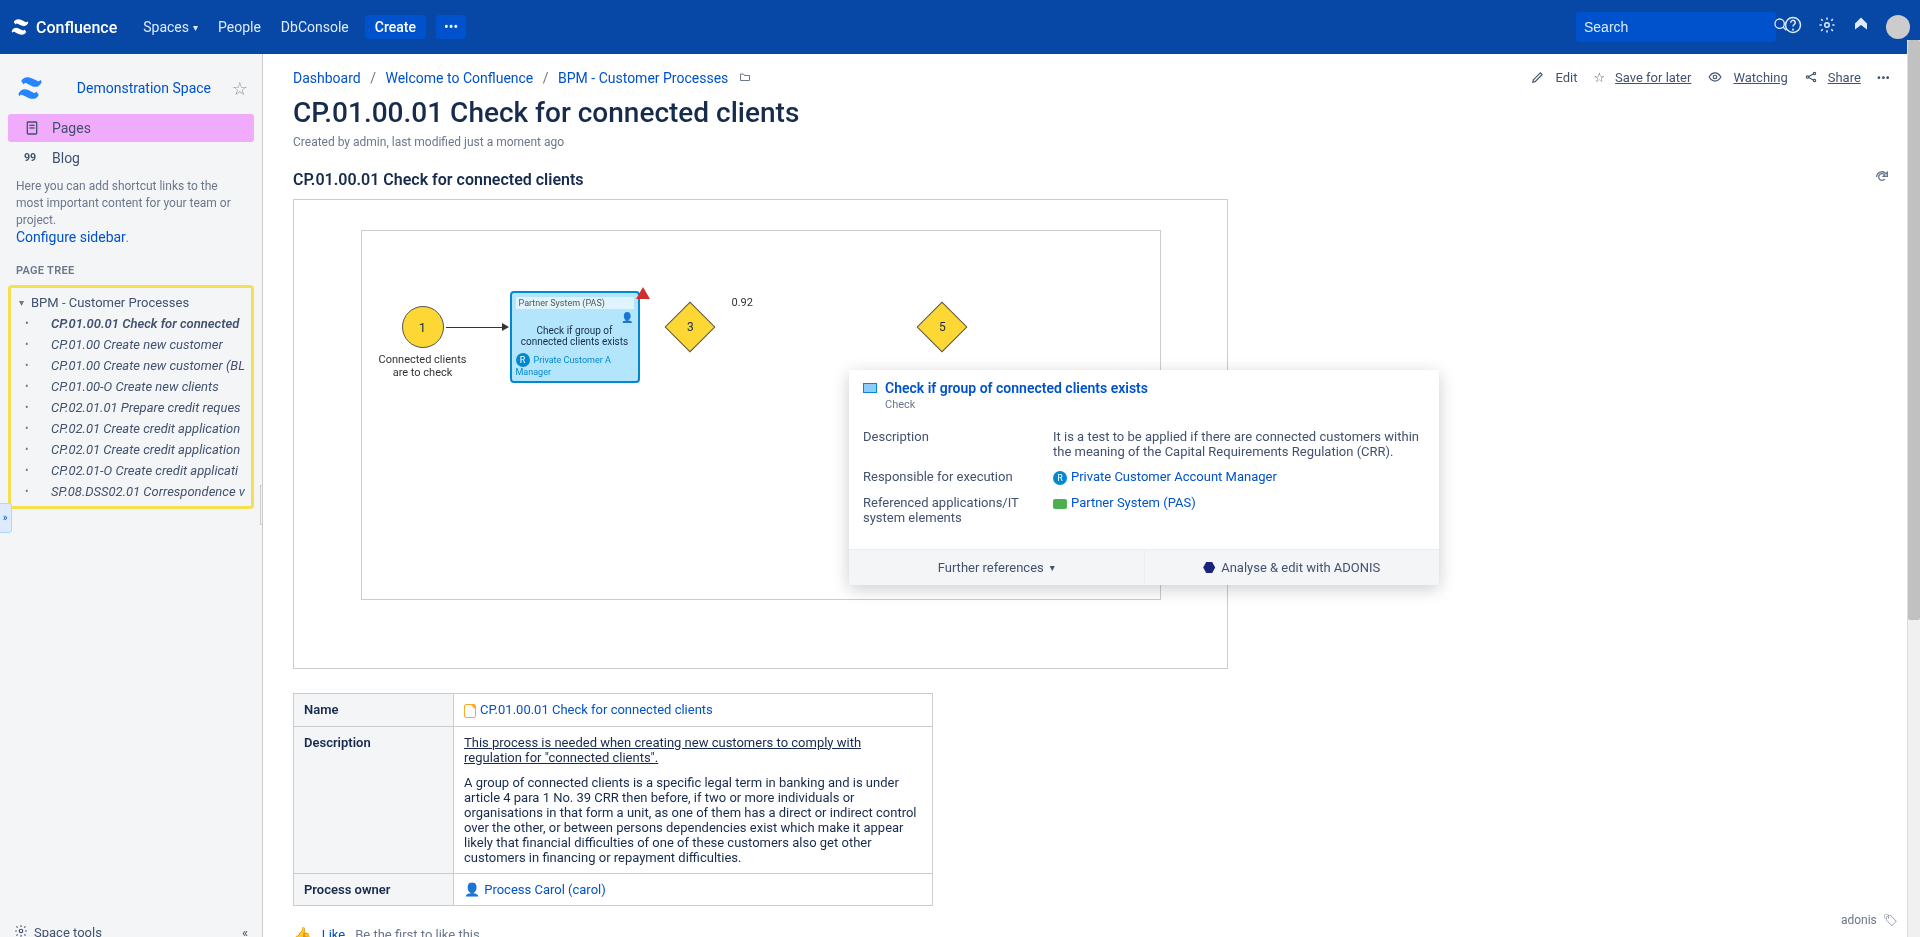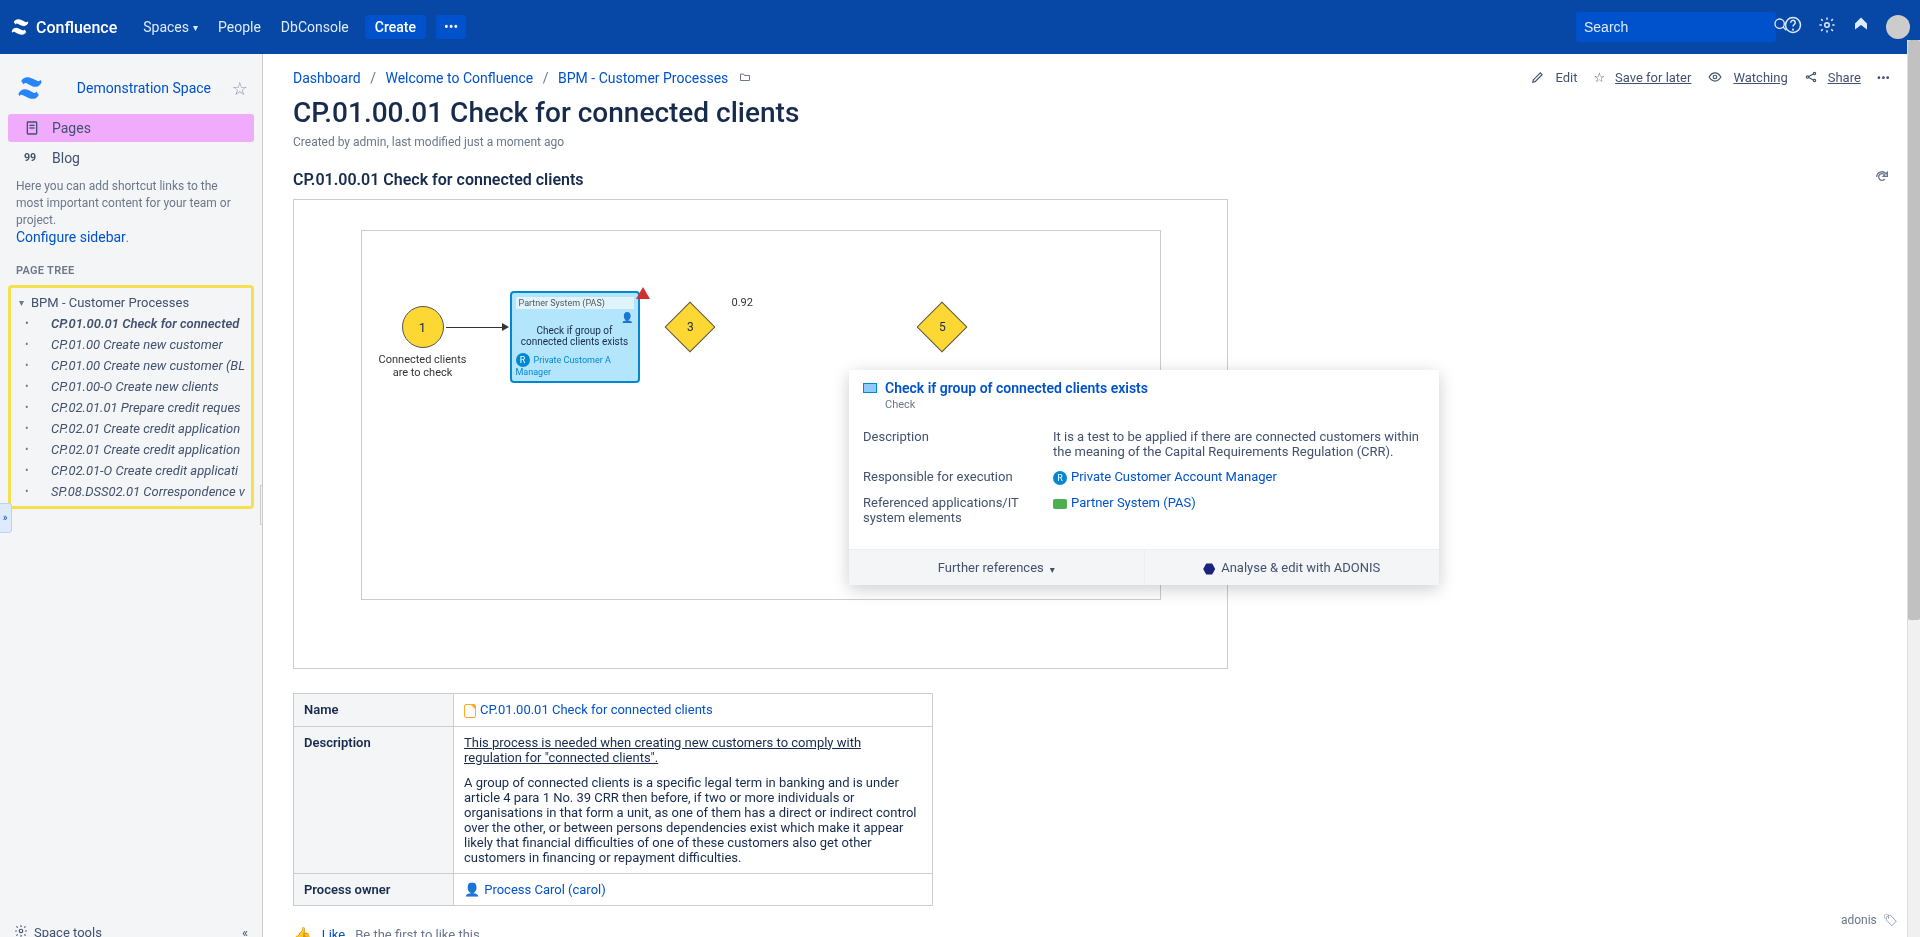--- a/index.html
+++ b/index.html
@@ -85,21 +85,21 @@
 .popup-title { font-size: 14px; font-weight: 600; color: #0052CC; }
 .popup-sub { font-size: 11px; color: #6B778C; padding: 0 14px 10px 36px; margin-top: -4px; }
 .popup-body { padding: 8px 14px 14px; }
 .popup-row { display: flex; margin-bottom: 10px; font-size: 13px; }
 .popup-k { width: 190px; color: #42526E; }
 .popup-v { flex: 1; color: #42526E; }
 .popup-v a { color: #0052CC; }
 .badge-circ { display: inline-flex; width: 14px; height: 14px; border-radius: 50%; background: #0288D1; color: #fff; font-size: 9px; align-items: center; justify-content: center; margin-right: 4px; }
 .badge-sq { display: inline-flex; width: 14px; height: 10px; background: #4CAF50; border-radius: 2px; margin-right: 4px; vertical-align: middle; }
 .popup-footer { display: flex; border-top: 1px solid #eee; background: #F4F5F7; }
-.popup-btn { flex: 1; text-align: center; padding: 10px; font-size: 13px; color: #42526E; cursor: pointer; display: flex; align-items: flex-end; justify-content: center; gap: 6px; }
+.popup-btn { flex: 1; text-align: center; padding: 10px; font-size: 13px; color: #42526E; cursor: pointer; display: flex; align-items: center; justify-content: center; gap: 6px; }
 .popup-btn + .popup-btn { border-left: 1px solid #eee; }
 .hex { width: 12px; height: 12px; background: #1A237E; clip-path: polygon(25% 5%, 75% 5%, 100% 50%, 75% 95%, 25% 95%, 0% 50%); }
 
 
 .info-table { border: 1px solid #ccc; border-collapse: collapse; width: 640px; margin-bottom: 20px; }
 .info-table th, .info-table td { border: 1px solid #ccc; padding: 8px 10px; font-size: 13px; vertical-align: top; }
 .info-table th { background: #F4F5F7; text-align: left; font-weight: 600; width: 160px; }
 .doc-icon { display: inline-block; width: 12px; height: 14px; background: #fff; border: 1px solid #FFA726; border-radius: 2px; margin-right: 4px; vertical-align: middle; position: relative; }
 .doc-icon::after { content: ""; position: absolute; top: 0; right: 0; border-top: 4px solid #FFA726; border-left: 4px solid transparent; }
 .person-icon { color: #36B37E; margin-right: 4px; }

